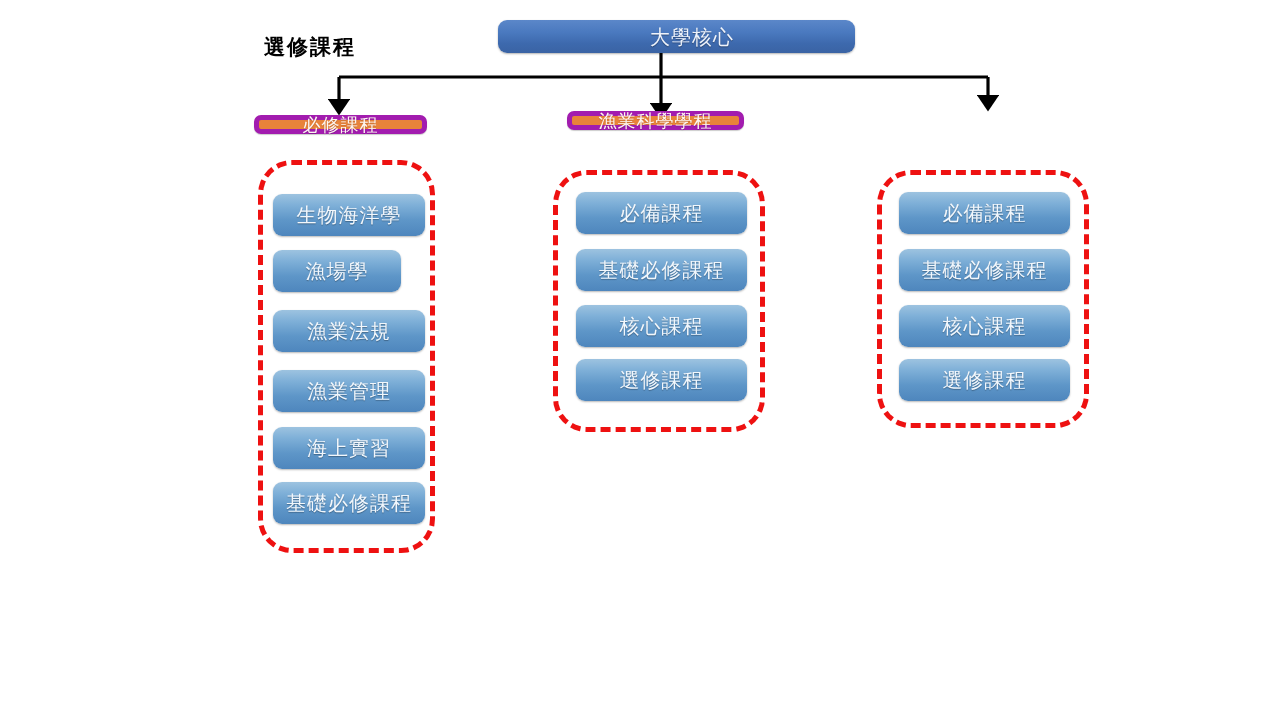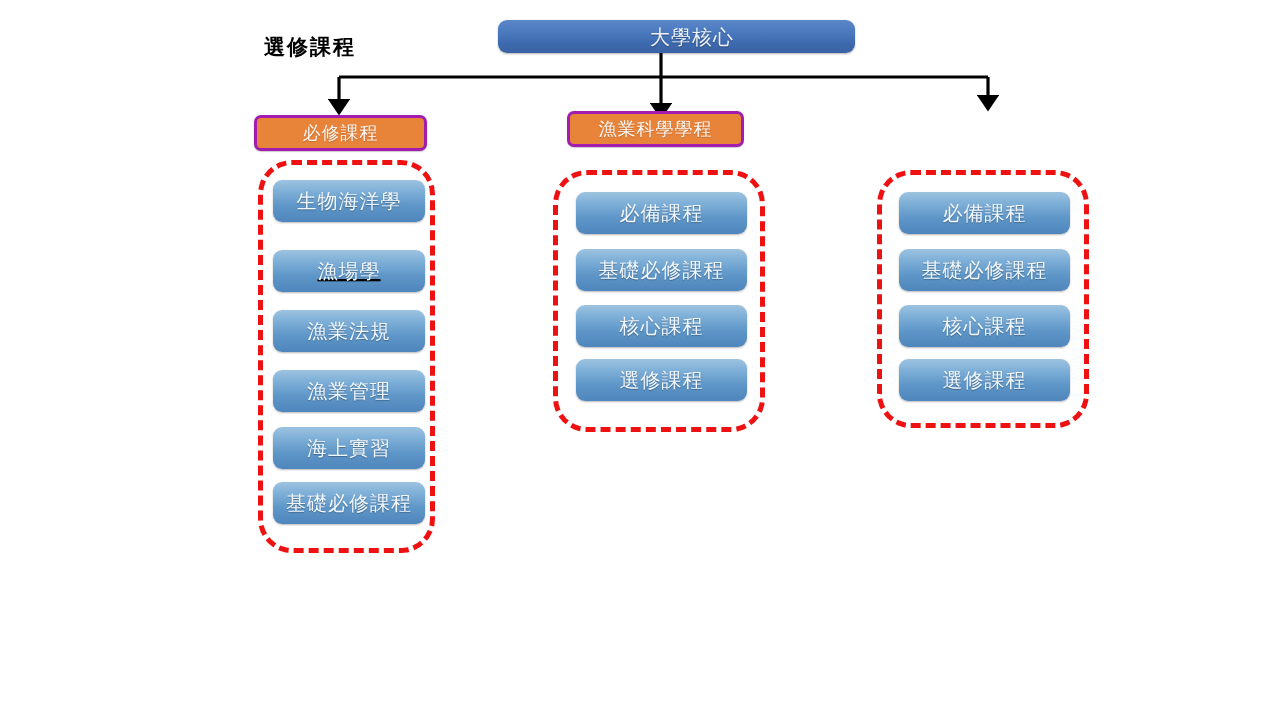--- a/index.html
+++ b/index.html
@@ -65,24 +65,24 @@
     font-family: "DejaVu Serif", "Liberation Serif", serif;
     font-size: 21px;
     font-weight: bold;
     letter-spacing: 2px;
     white-space: nowrap;
   }
 
   
   .cat-header {
     position: absolute;
-    height: 36px;
+    height: 19px;
     border-radius: 7px;
     background: #E8833A;
-    border: 3px solid #a21caf;
+    border: 5px solid #a21caf;
     box-sizing: border-box;
     display: flex;
     align-items: center;
     justify-content: center;
     box-shadow: 0 1px 1px rgba(0,0,0,0.20);
   }
   .cat-header .node-label {
     color: #fdf6f1;
     font-size: 18px;
     letter-spacing: 1px;
@@ -146,24 +146,24 @@
     <span class="node-label">大學核心</span>
   </div>
 
   <div class="grade-caption">選修課程</div>
 
   <div class="cat-header" style="left:254px; top:115px; width:173px;">
     <span class="node-label">必修課程</span>
   </div>
   <div class="group-outline" style="left:258px; top:160px; width:177px; height:393px;"></div>
 
-  <div class="course-chip" style="left:273px; top:180px; width:152px;">
+  <div class="course-chip" style="left:273px; top:194px; width:152px;">
     <span class="node-label">生物海洋學</span>
   </div>
-  <div class="course-chip" style="left:273px; top:250px; width:152px;text-decoration:underline;">
+  <div class="course-chip" style="left:273px; top:250px; width:128px;">
     <span class="node-label">漁場學</span>
   </div>
   <div class="course-chip" style="left:273px; top:310px; width:152px;">
     <span class="node-label">漁業法規</span>
   </div>
   <div class="course-chip" style="left:273px; top:370px; width:152px;justify-content:center;">
     <span class="node-label">漁業管理</span>
   </div>
   <div class="course-chip" style="left:273px; top:427px; width:152px;">
     <span class="node-label">海上實習</span>

